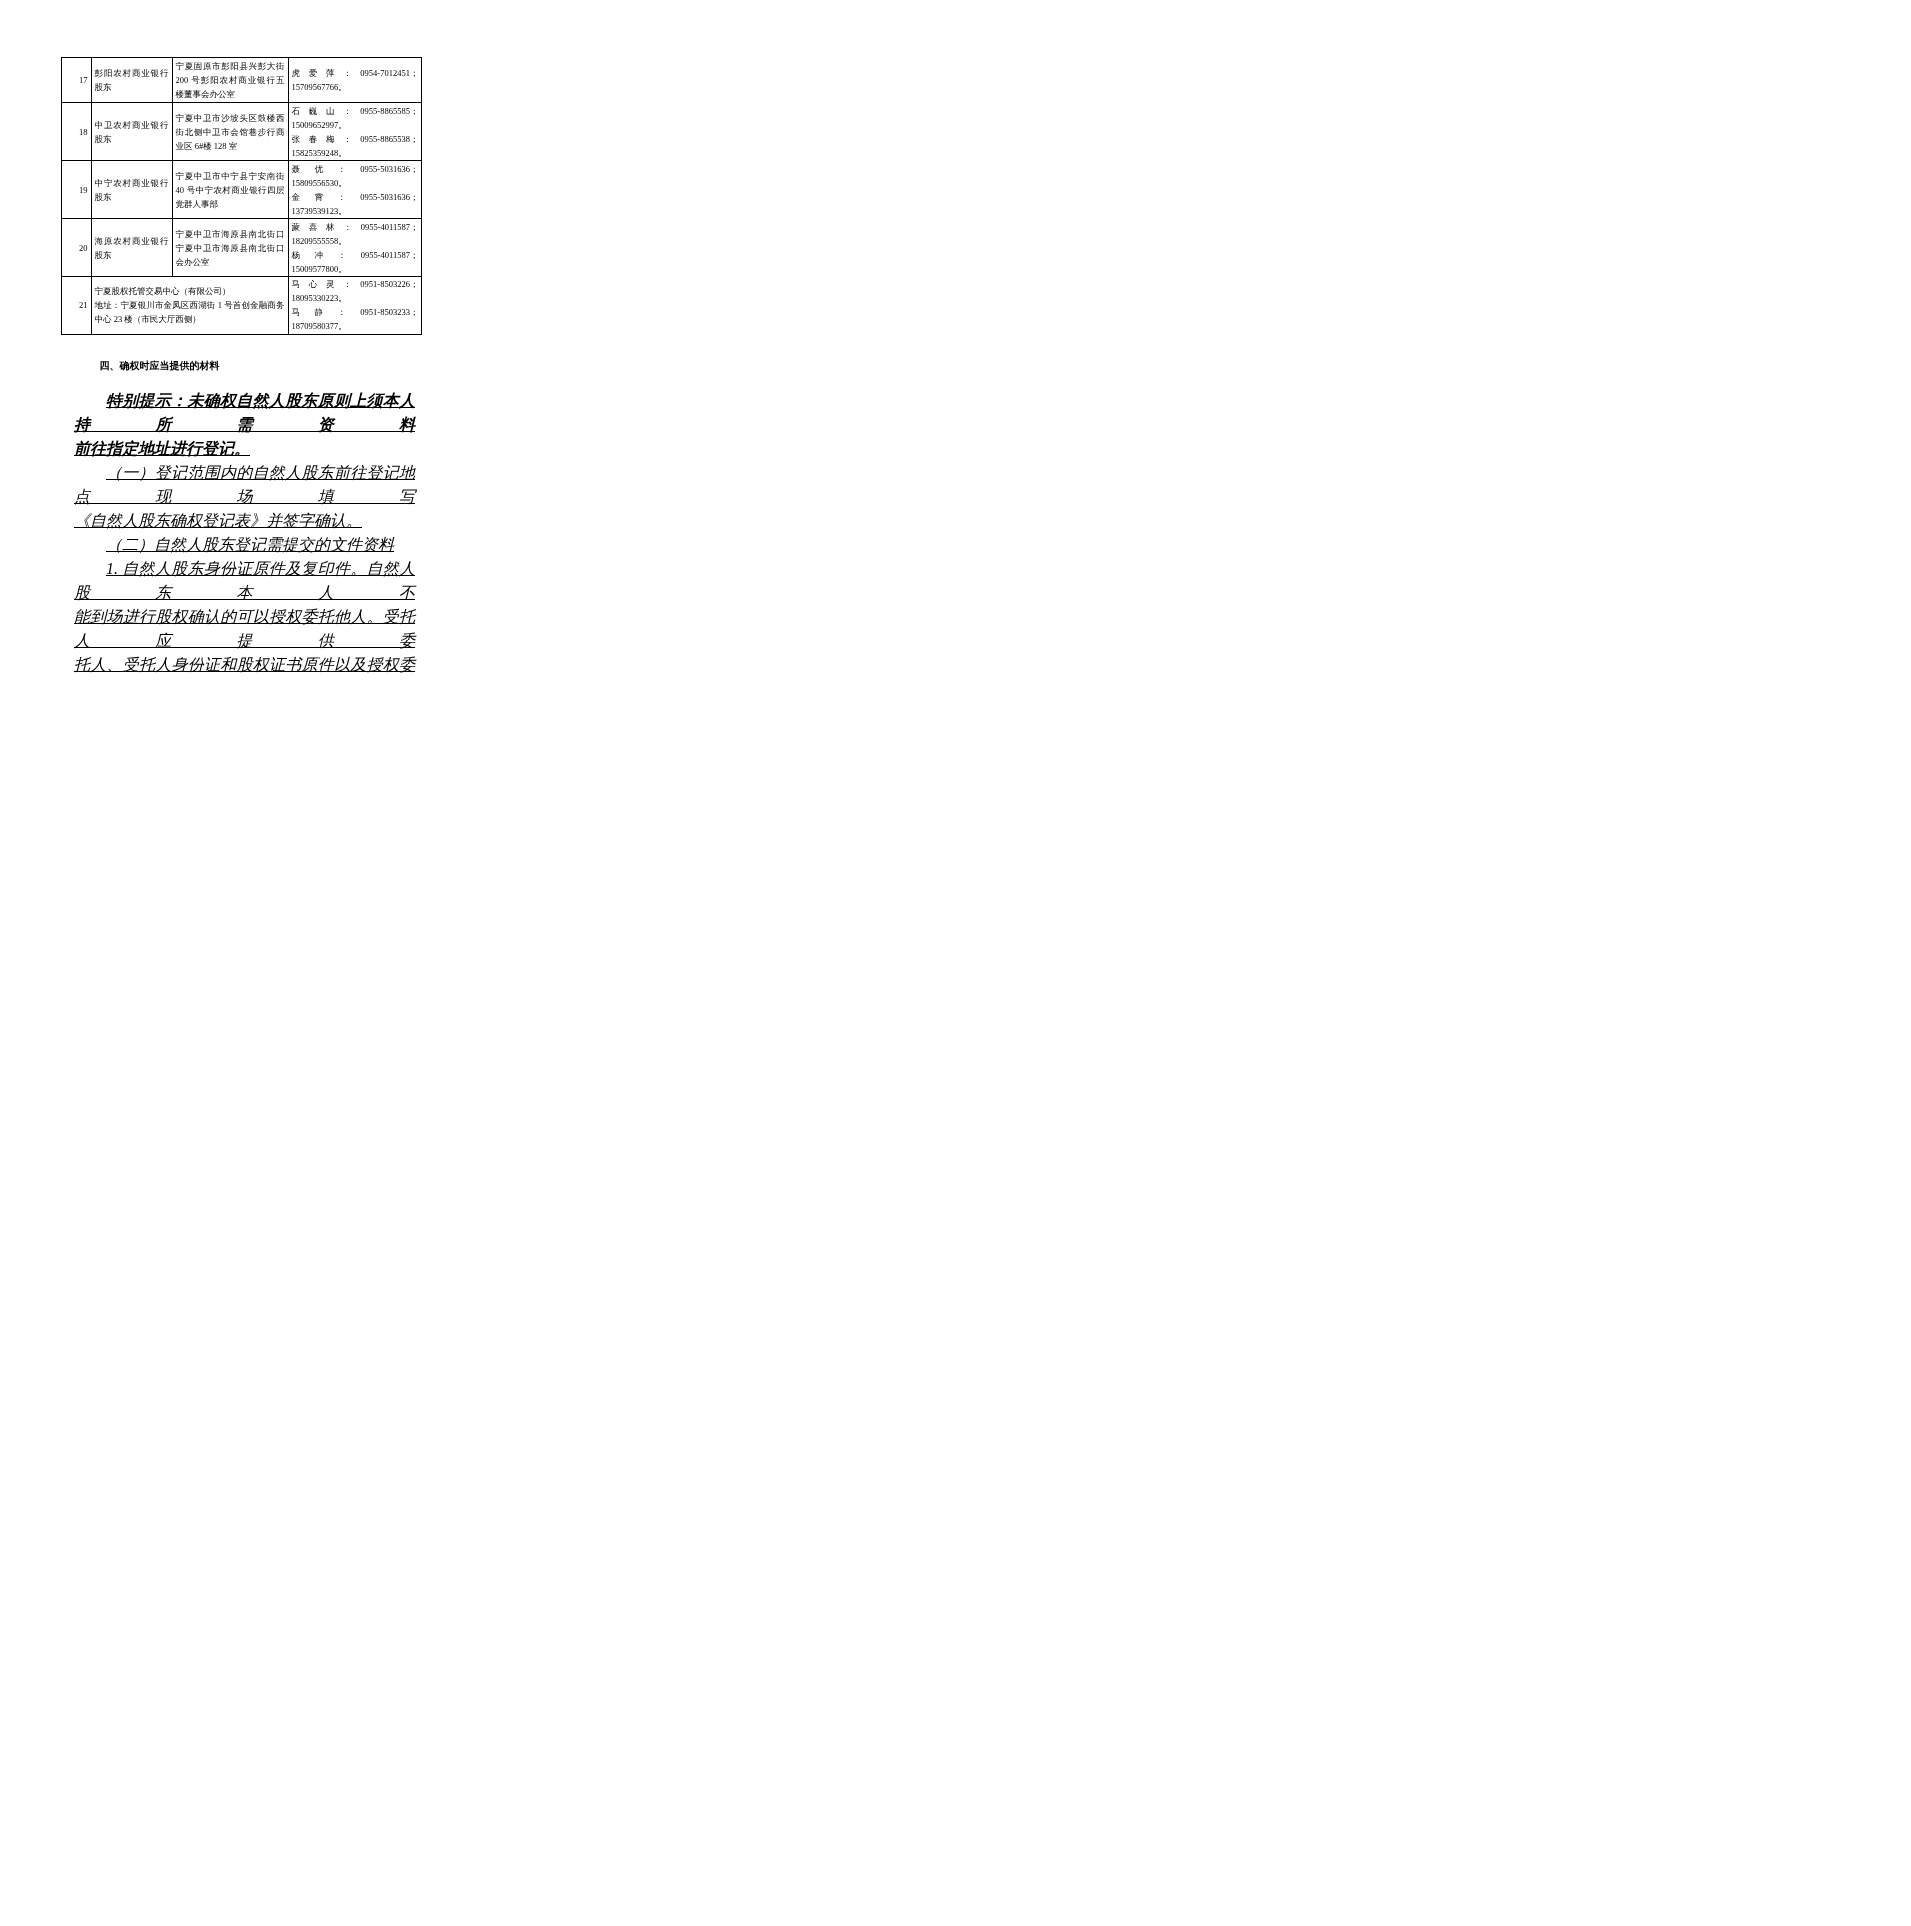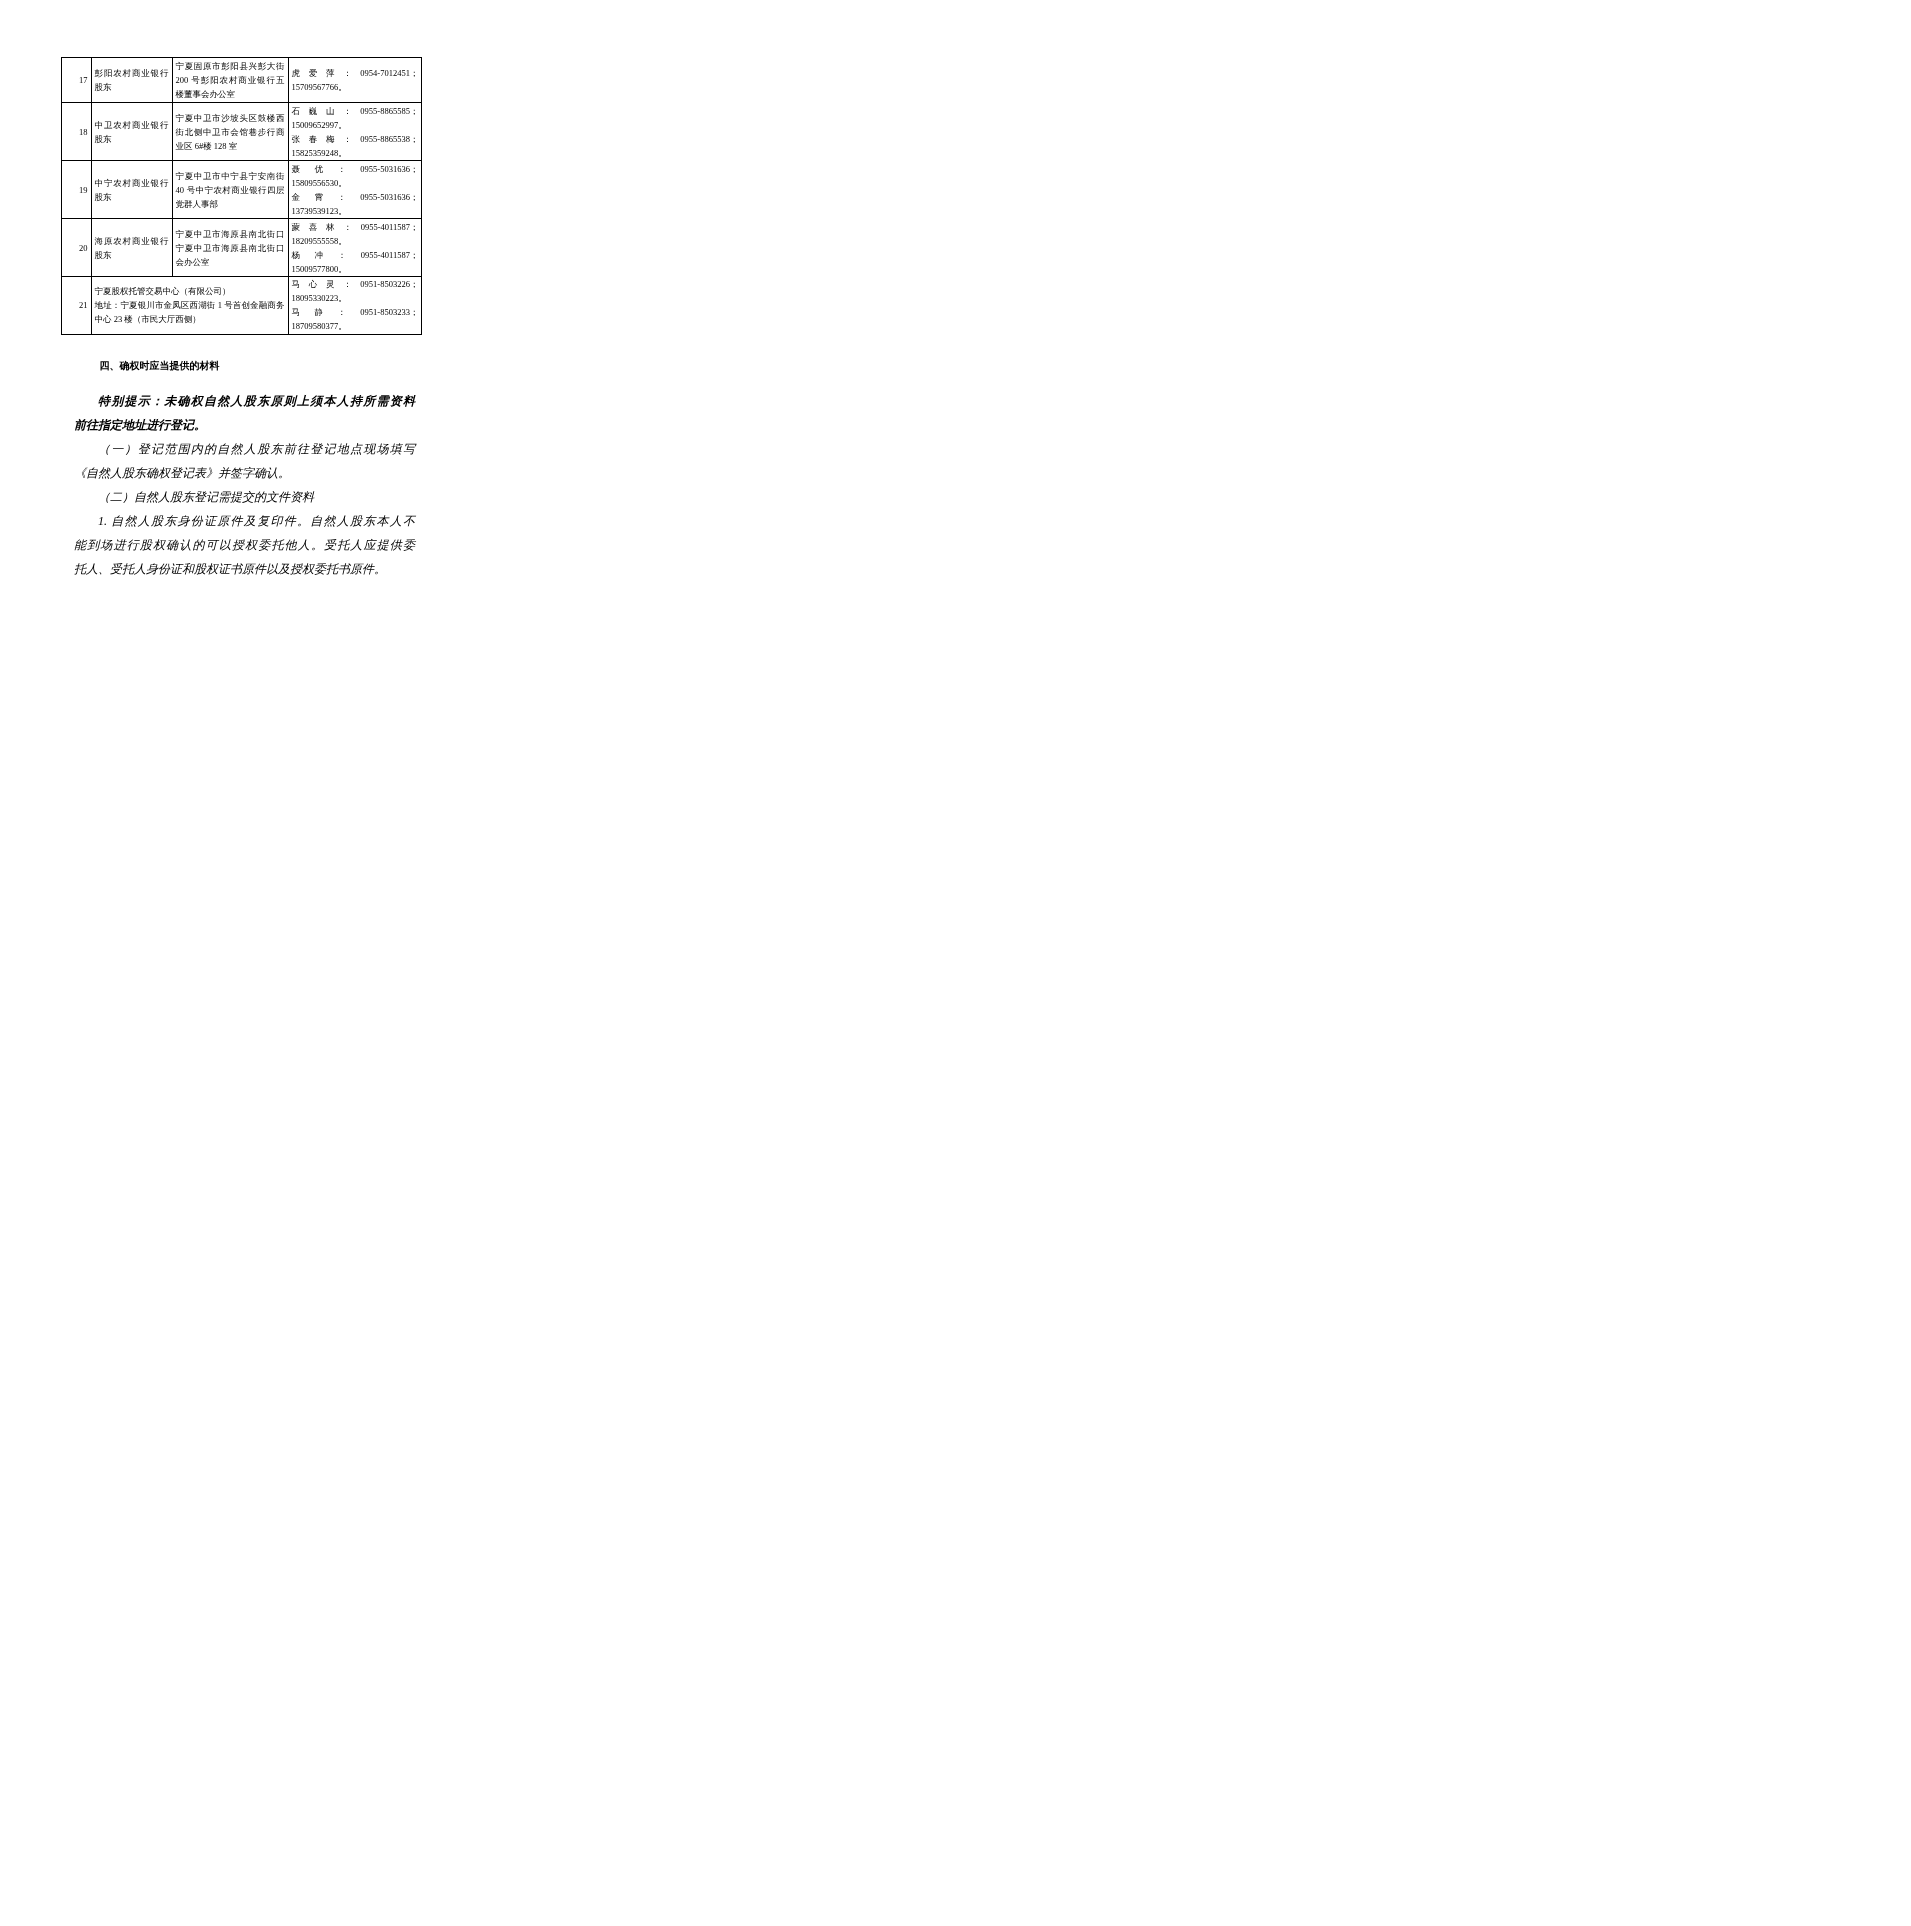--- a/index.html
+++ b/index.html
@@ -32,21 +32,21 @@
   .cell-no{align-items:flex-end;text-align:center;}
   .cell-merged{grid-column:2/4;}
   .line{text-align:justify;}
   .line.stretch{text-align-last:justify;}
   
   .content{position:absolute;left:74px;top:353px;width:341px;}
   .sec-heading{
     font-family:"Liberation Sans",sans-serif;font-weight:bold;
     font-size:10px;line-height:25px;padding-left:25.4px;margin-bottom:10.8px;
   }
-  .para{font-size:12px;line-height:24px;font-style:italic;}
+  .para{font-size:16px;line-height:24px;font-style:italic;text-decoration:underline;}
   .para.bold{font-weight:bold;}
   .para .line:first-child{text-indent:2em;}
 </style>
 </head>
 <body>
 
 <div class="doc-table" id="table-root">
     <div class="t-row r1">
       <div class="cell cell-no">
         <div class="line">17</div>

